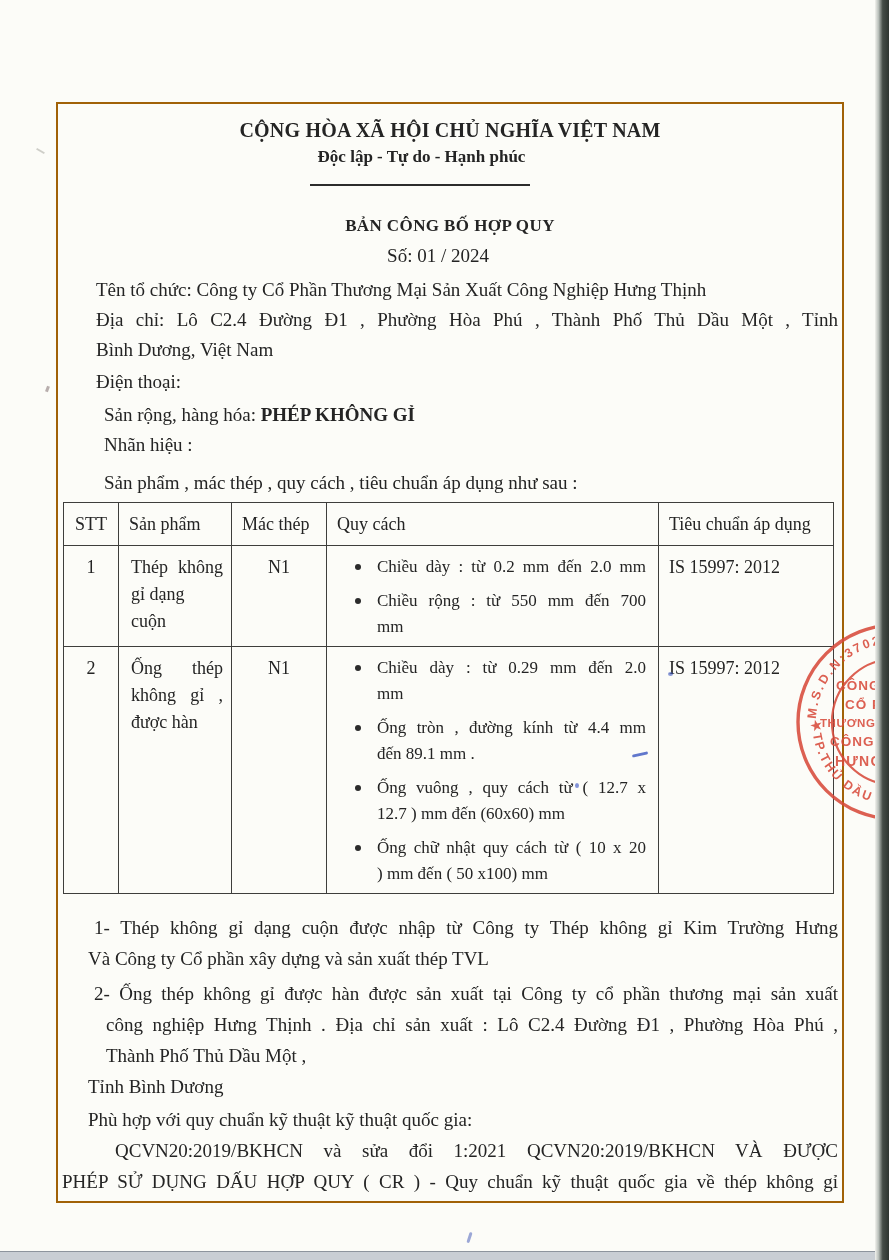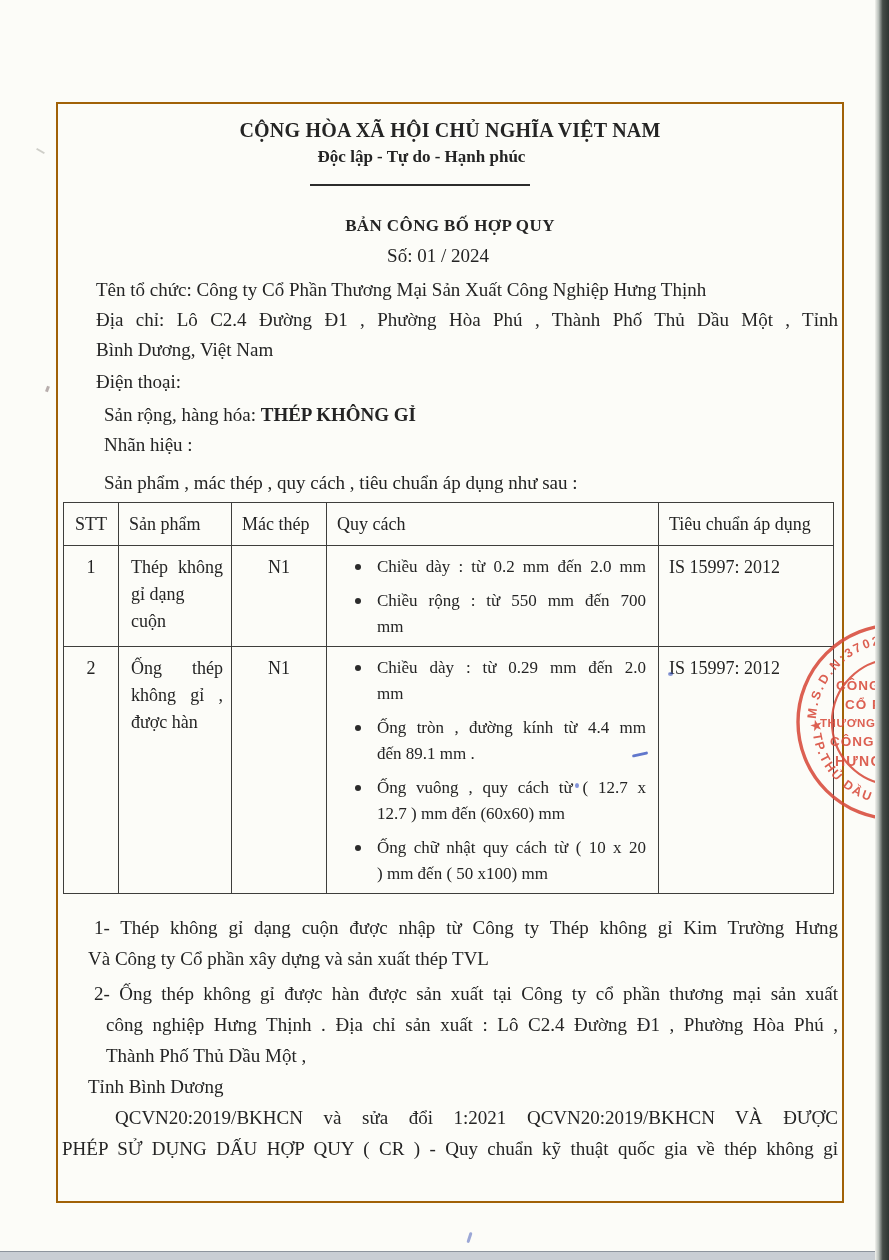--- a/index.html
+++ b/index.html
@@ -84,21 +84,21 @@
     </div>
 
     <div class="doc-title">BẢN CÔNG BỐ HỢP QUY</div>
     <div class="doc-number">Số: 01 / 2024</div>
 
     <p class="ln m-a mt8">Tên tổ chức: Công ty Cổ Phần Thương Mại Sản Xuất Công Nghiệp Hưng Thịnh</p>
     <p class="ln m-a jst">Địa chỉ: Lô C2.4 Đường Đ1 , Phường Hòa Phú , Thành Phố Thủ Dầu Một , Tỉnh</p>
     <p class="ln m-a">Bình Dương, Việt Nam</p>
     <p class="ln m-a mt2">Điện thoại:</p>
 
-    <p class="ln m-b mt3"><span>Sản rộng, hàng hóa:</span> <span class="bold">THÉP KHÔNG GỈ</span></p>
+    <p class="ln m-b mt3"><span>Sản rộng, hàng hóa:</span> <span class="bold">PHÉP KHÔNG GỈ</span></p>
     <p class="ln m-b">Nhãn hiệu :</p>
     <p class="ln m-b mt8">Sản phẩm , mác thép , quy cách , tiêu chuẩn áp dụng như sau :</p>
 
     <table class="spec-table">
       <colgroup>
         <col style="width:55px">
           <col style="width:113px">
           <col style="width:95px">
           <col style="width:332px">
           <col style="width:175px">
@@ -164,20 +164,21 @@
     </tbody>
       </table>
 
     <div class="notes">
       <p class="ln n-d jst">1- Thép không gỉ dạng cuộn được nhập từ Công ty Thép không gỉ Kim Trường Hưng</p>
       <p class="ln n-c">Và Công ty Cổ phần xây dựng và sản xuất thép TVL</p>
       <p class="ln n-d jst nt4">2- Ống thép không gỉ được hàn được sản xuất tại Công ty cổ phần thương mại sản xuất</p>
       <p class="ln n-e jst">công nghiệp Hưng Thịnh . Địa chỉ sản xuất : Lô C2.4 Đường Đ1 , Phường Hòa Phú ,</p>
       <p class="ln n-e">Thành Phố Thủ Dầu Một ,</p>
       <p class="ln n-c">Tỉnh Bình Dương</p>
+      <p class="ln n-c nt2">Phù hợp với quy chuẩn kỹ thuật kỹ thuật quốc gia:</p>
       <p class="ln n-f jst">QCVN20:2019/BKHCN và sửa đổi 1:2021 QCVN20:2019/BKHCN VÀ ĐƯỢC</p>
       <p class="ln n-g jst">PHÉP SỬ DỤNG DẤU HỢP QUY ( CR ) - Quy chuẩn kỹ thuật quốc gia về thép không gỉ</p>
     </div>
 
   </div>
 
   <svg class="stamp" viewBox="0 0 110 225" xmlns="http://www.w3.org/2000/svg">
     <defs>
       <path id="arcTop" d="M 37 112 A 79 79 0 0 1 195 112" fill="none"></path>
       <path id="arcBottom" d="M 33 112 A 83 83 0 0 0 199 112" fill="none"></path>

